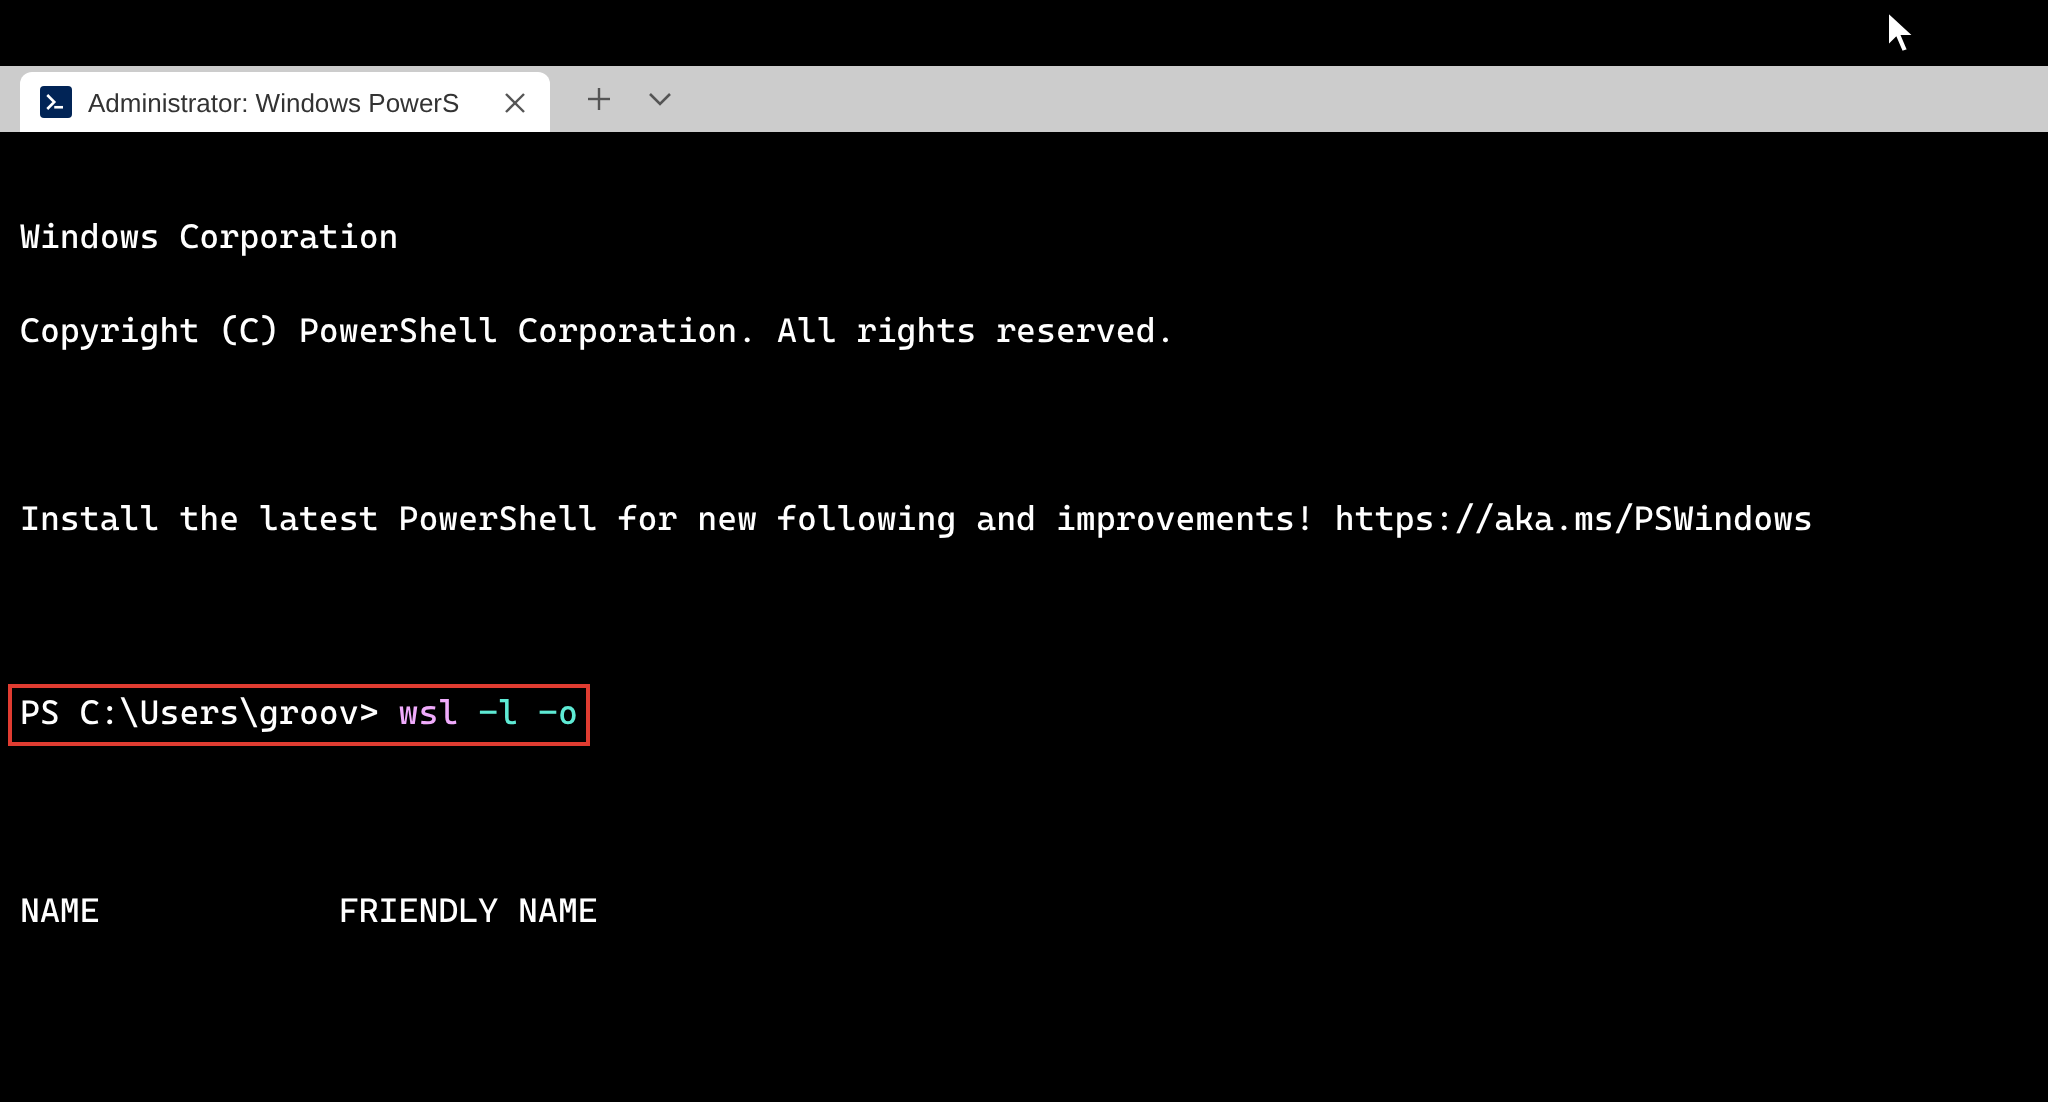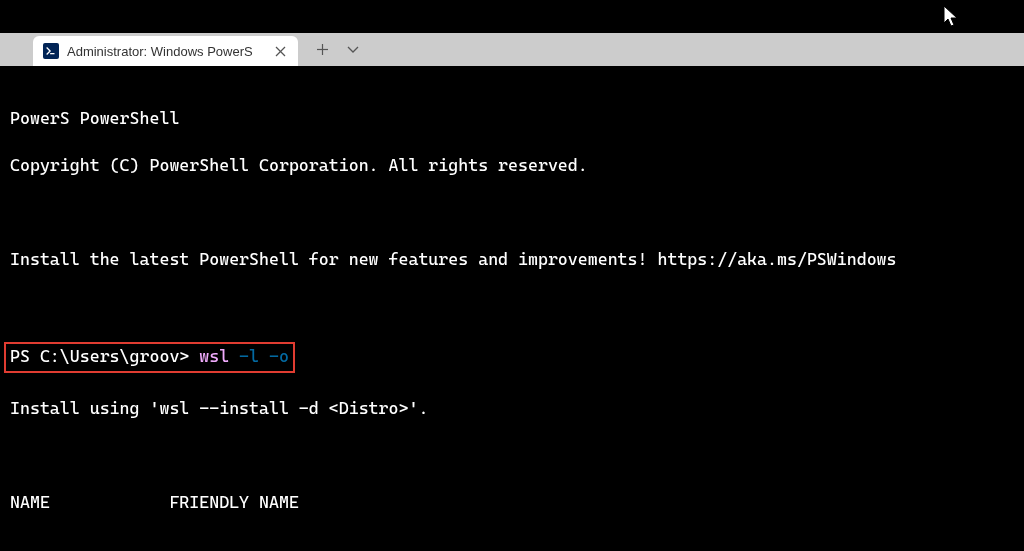--- a/index.html
+++ b/index.html
@@ -32,21 +32,20 @@
       align-items: center;
       padding: 0 10px;
       min-width: 265px;
       border-top-left-radius: 6px;
       border-top-right-radius: 6px;
       margin-top: 3px;
       gap: 8px;
       font-family: 'Segoe UI', sans-serif;
       font-size: 13px;
       color: #333;
-      margin-left: 23px;
     }
     .tab-icon {
       width: 16px;
       height: 16px;
       display: flex;
       align-items: center;
       justify-content: center;
       background: #012456;
       border-radius: 2px;
     }
@@ -99,21 +98,21 @@
     .highlight-box {
       display: inline-block;
       border: 2px solid #e03c31;
       padding: 1px 4px 3px 4px;
       margin-left: -6px;
     }
     .cmd-wsl {
       color: #f0abfc;
     }
     .cmd-flags {
-      color: #0369a1;
+      color: #5eead4;
     }
     .mouse-cursor {
       position: absolute;
       top: 5px;
       left: 943px;
       pointer-events: none;
     }
   </style>
 </head>
 <body>
@@ -146,27 +145,26 @@
     </span>
     <span class="tabbar-btn">
       <svg width="12" height="8" viewBox="0 0 12 8">
           <path d="M1 1 L6 6 L11 1" stroke="#555" stroke-width="1.3" fill="none"></path>
         </svg>
     </span>
   </div>
 </div>
 
 <div class="terminal">
-<div class="terminal-line">PowerS PowerShell</div>
+<div class="terminal-line">Windows Corporation</div>
 <div class="terminal-line">Copyright (C) PowerShell Corporation. All rights reserved.</div>
 <div class="terminal-line"> </div>
-<div class="terminal-line">Install the latest PowerShell for new features and improvements! https://aka.ms/PSWindows</div>
+<div class="terminal-line">Install the latest PowerShell for new following and improvements! https://aka.ms/PSWindows</div>
 <div class="terminal-line"> </div>
 <div class="terminal-line"><span class="highlight-box"><span>PS C:\Users\groov&gt; </span><span class="cmd-wsl">wsl</span><span class="cmd-flags"> -l -o</span></span></div>
-<div class="terminal-line">Install using 'wsl --install -d &lt;Distro&gt;'.</div>
 <div class="terminal-line"> </div>
 <div class="terminal-line">NAME            FRIENDLY NAME</div>
 
 
 
 
 
 
 
 

